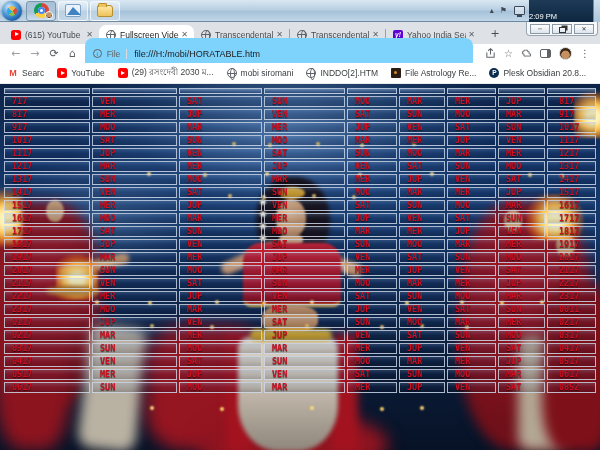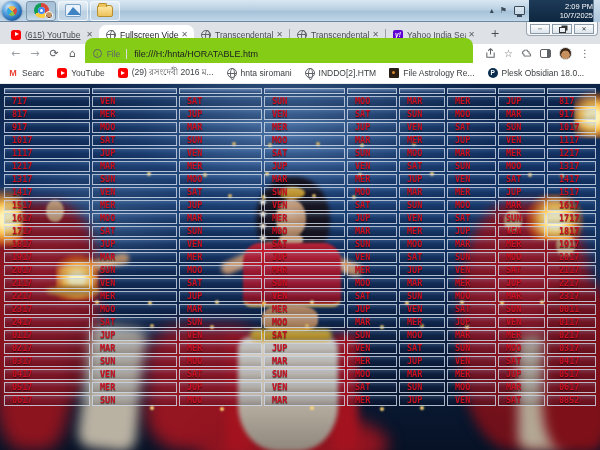--- a/index.html
+++ b/index.html
@@ -28,29 +28,29 @@
     background:radial-gradient(circle at 50% 40%, #c79465 0 55%, #4a2d17 60%); border:1px solid #fff; }
   .ic-photo { width:16px; height:13px; border-radius:2px; background:#eaf3fb; border:1px solid #7ba2c4; position:relative; overflow:hidden; }
   .ic-photo::after { content:""; position:absolute; left:1px; bottom:1px; border-left:6px solid transparent; border-right:8px solid transparent; border-bottom:8px solid #3f83c2; }
   .ic-folder { width:16px; height:12px; border-radius:2px 3px 2px 2px; background:linear-gradient(180deg,#ffe9a8,#edc35b); border:1px solid #b78f2e; position:relative; }
   .ic-folder::before { content:""; position:absolute; left:0; top:-3px; width:7px; height:3px; background:#edc35b; border:1px solid #b78f2e; border-bottom:none; border-radius:2px 2px 0 0; }
   .tray { margin-left:auto; display:flex; align-items:center; height:22px; }
   .tray-ic { font-size:8px; color:#3c4a57; margin:0 3px; font-family:"DejaVu Sans",sans-serif; }
   .net-ic { width:11px; height:9px; border:1px solid #3c4a57; border-radius:1px; position:relative; margin:0 4px; background:rgba(255,255,255,.4); }
   .net-ic::after { content:""; position:absolute; left:2px; bottom:-3px; width:5px; height:2px; background:#3c4a57; }
   .clock { width:64px; height:22px; background:linear-gradient(180deg,#1d3a57,#0e2740); color:#fff;
-    font-size:7.5px; line-height:9px; text-align:right; padding-top:2px; }
+    font-size:7.5px; line-height:9px; text-align:left; padding-top:12px; }
   .show-desktop { width:7px; height:22px; border-left:1px solid #6f8aa0; background:linear-gradient(180deg,#cfe0ee,#adc6da); }
 
   
   .tabstrip { position:absolute; top:22px; left:0; width:600px; height:22px; background:#dee1e6; display:flex; align-items:flex-end; }
   .tab { height:19px; width:95px; display:flex; align-items:center; padding:0 4px 0 7px; font-size:8.5px; color:#474c51;
     border-radius:7px 7px 0 0; position:relative; flex:none; }
   .tab.active { background:#fff; color:#202124; }
-  .tab-label { flex:1; white-space:nowrap; overflow:hidden; margin-left:4px;text-decoration:underline; }
+  .tab-label { flex:1; white-space:nowrap; overflow:hidden; margin-left:4px; }
   .tab-close { font-size:8px; color:#5f6368; padding:0 2px; font-family:"DejaVu Sans",sans-serif; }
   .fav { width:10px; height:10px; flex:none; position:relative; }
   .fav-youtube { background:#f00; border-radius:2.5px; }
   .fav-youtube::after { content:""; position:absolute; left:3.5px; top:2.5px; border-left:4px solid #fff; border-top:2.5px solid transparent; border-bottom:2.5px solid transparent; }
   .fav-globe { border:1px solid #5f6368; border-radius:50%; }
   .fav-globe::before { content:""; position:absolute; left:2.5px; top:-1px; width:3px; height:10px; border:1px solid #5f6368; border-radius:50%; }
   .fav-globe::after { content:""; position:absolute; left:0; top:3.5px; width:8px; height:1px; background:#5f6368; }
   .fav-yahoo { background:#5f01d1; border-radius:2px; color:#fff; font-size:6.5px; font-weight:bold; font-style:italic; text-align:center; line-height:10px; }
   .fav-gmail { color:#ea4335; font-weight:bold; font-size:9px; line-height:10px; text-align:center; }
   .fav-plesk { background:#0b2e4f; border-radius:50%; color:#fff; font-size:6.5px; font-weight:bold; text-align:center; line-height:10px; }
@@ -63,21 +63,21 @@
   .win-controls { position:absolute; right:2px; top:0; height:14px; display:flex; align-items:center; background:#f6f8fa;
     border:1px solid #99a6b2; border-top:none; border-radius:0 0 4px 4px; padding:1px 2px; }
   .wc-btn { width:20px; height:10px; border:1px solid #8b98a5; background:linear-gradient(180deg,#fdfeff,#dde5ec);
     margin:0 1px; font-size:6px; line-height:8px; text-align:center; color:#333; font-family:"DejaVu Sans",sans-serif; position:relative; }
   .wc-restore::after { content:""; position:absolute; left:6px; top:2px; width:5px; height:4px; border:1px solid #333; box-shadow:2px -2px 0 -0.5px #333; }
 
   
   .toolbar { position:absolute; top:44px; left:0; width:600px; height:19px; background:#fff; display:flex; align-items:center; padding:0 6px; }
   .nav-ic { font-size:11px; color:#9aa0a6; margin:0 5px; font-family:"DejaVu Sans",sans-serif; line-height:17px; }
   .nav-ic.dark { color:#5f6368; }
-  .omnibox { flex:1; height:15px; background:#84cc16; border-radius:8px; margin:0 8px 0 4px; display:flex; align-items:center; padding:16px 8px; }
+  .omnibox { flex:1; height:15px; background:#7dd3fc; border-radius:8px; margin:0 8px 0 4px; display:flex; align-items:center; padding:16px 8px; }
   .info-ic { width:9px; height:9px; border:1px solid #5f6368; border-radius:50%; font-size:6px; line-height:8px; text-align:center; color:#5f6368; flex:none; }
   .omni-prefix { font-size:8.5px; color:#5f6368; margin:0 6px 0 5px; }
   .omni-div { width:1px; height:10px; background:#dadce0; margin-right:7px; }
   .omni-url { font-size:9px; color:#202124; white-space:nowrap; }
   .tool-ic { margin:0 4px; color:#5f6368; font-size:10px; line-height:17px; font-family:"DejaVu Sans",sans-serif; }
   .share-svg, .puzzle-svg { width:11px; height:11px; display:block; margin:0 4px; }
   .sidepanel-ic { width:11px; height:9px; border:1.2px solid #5f6368; border-radius:2px; margin:0 4px; position:relative; }
   .sidepanel-ic::after { content:""; position:absolute; right:0; top:0; width:3px; height:100%; background:#5f6368; }
   .avatar { width:13px; height:13px; border-radius:50%; margin:0 4px;
     background:radial-gradient(circle at 50% 62%, #c58f5e 0 45%, #3a2413 52% 100%); border:1px solid #d0d3d7; }
@@ -217,21 +217,21 @@
 
   <div class="toolbar">
     <span class="nav-ic">←</span>
     <span class="nav-ic">→</span>
     <span class="nav-ic dark">⟳</span>
     <span class="nav-ic dark">⌂</span>
     <div class="omnibox">
       <span class="info-ic">i</span>
       <span class="omni-prefix">File</span>
       <span class="omni-div"></span>
-      <span class="omni-url">file:///H:/hnta/HORATABLE.htm</span>
+      <span class="omni-url">file:///H:/mobi/HORATABLE.htm</span>
     </div>
     <svg class="share-svg" viewBox="0 0 12 12">
         <path d="M2 5v5h8V5M6 7V1M3.5 3 6 .8 8.5 3" fill="none" stroke="#5f6368" stroke-width="1.1"></path>
       </svg>
     <span class="tool-ic">☆</span>
     <svg class="puzzle-svg" viewBox="0 0 12 12">
         <path d="M4.5 1.5h3v2h2v3h2v3h-9v-3h-2v-3h2v-2z" transform="scale(.8) translate(1.5 1.5)" fill="none" stroke="#5f6368" stroke-width="1.2"></path>
       </svg>
     <span class="sidepanel-ic"></span>
     <span class="avatar"></span>
@@ -243,37 +243,37 @@
         <div class="bm">
           <span class="fav fav-gmail">M</span>
           <span class="bm-label">Searc</span>
         </div>
         <div class="bm">
           <span class="fav fav-youtube"></span>
           <span class="bm-label">YouTube</span>
         </div>
         <div class="bm">
           <span class="fav fav-youtube"></span>
-          <span class="bm-label">(29) রসংদেবী 2016 ম...</span>
+          <span class="bm-label">(29) রসংদেবী 2030 ম...</span>
         </div>
         <div class="bm">
           <span class="fav fav-globe"></span>
-          <span class="bm-label">hnta siromani</span>
+          <span class="bm-label">mobi siromani</span>
         </div>
         <div class="bm">
           <span class="fav fav-globe"></span>
           <span class="bm-label">INDDO[2].HTM</span>
         </div>
         <div class="bm">
           <span class="fav fav-site"></span>
           <span class="bm-label">File Astrology Re...</span>
         </div>
         <div class="bm">
           <span class="fav fav-plesk">P</span>
-          <span class="bm-label">Plesk Obsidian 18.0...</span>
+          <span class="bm-label">Plesk Obsidian 20.8...</span>
         </div>
       </div>
 
   </div>
 
   <div class="stage">
     <div class="art l-body1 blur6"></div>
     <div class="art l-face1 blur1"></div>
     <div class="art l-arm1 blur2"></div>
     <div class="art l-body2 blur8"></div>
@@ -515,31 +515,20 @@
             <td class="planet">MOO</td>
             <td class="planet">MAR</td>
             <td class="planet">MER</td>
             <td class="planet">JUP</td>
             <td class="planet">VEN</td>
             <td class="planet">SAT</td>
             <td class="planet">SUN</td>
             <td class="time-r">0011</td>
           </tr>
           <tr>
-            <td class="time-l">2417</td>
-            <td class="planet">SAT</td>
-            <td class="planet">SUN</td>
-            <td class="planet">MOO</td>
-            <td class="planet">MAR</td>
-            <td class="planet">MER</td>
-            <td class="planet">JUP</td>
-            <td class="planet">VEN</td>
-            <td class="time-r">0117</td>
-          </tr>
-          <tr>
             <td class="time-l">0117</td>
             <td class="planet">JUP</td>
             <td class="planet">VEN</td>
             <td class="planet">SAT</td>
             <td class="planet">SUN</td>
             <td class="planet">MOO</td>
             <td class="planet">MAR</td>
             <td class="planet">MER</td>
             <td class="time-r">0217</td>
           </tr>

